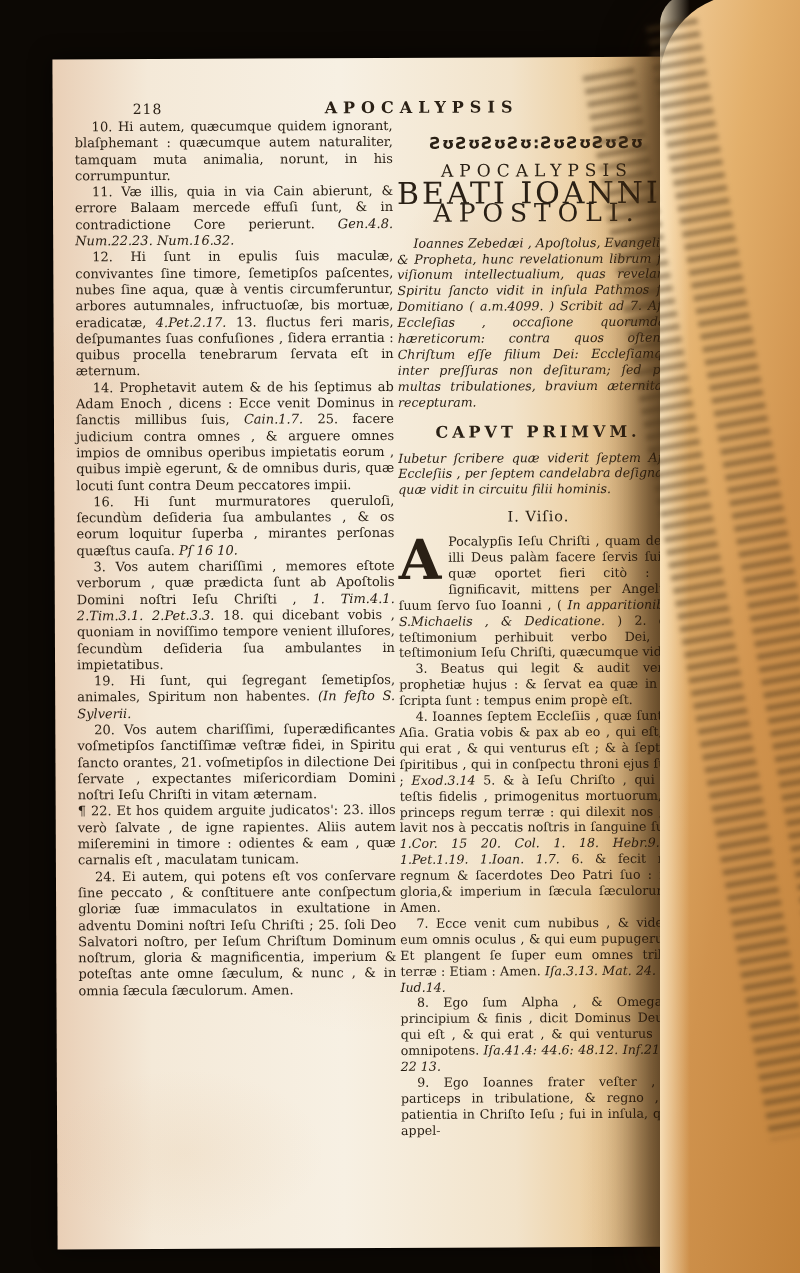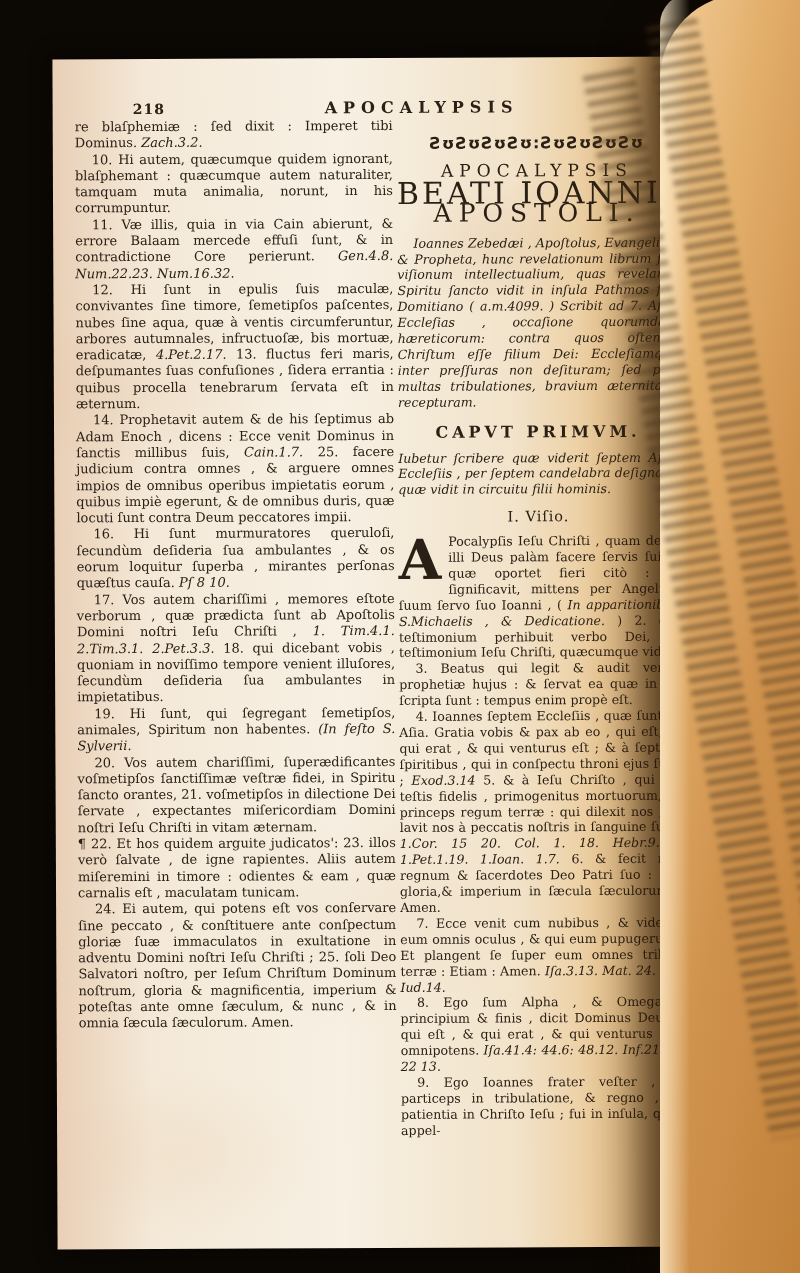--- a/index.html
+++ b/index.html
@@ -20,21 +20,21 @@
       linear-gradient(to right,#e9cfb6 0%,#f4e9d8 15%,#f7f0e3 45%,#f2e3ca 72%,#e9c48c 90%,#d9a257 100%);
     box-shadow:0 0 22px rgba(0,0,0,.65);
     color:#2a2015;
   }
   .gutter-shade{
     position:absolute;right:0;top:0;width:18%;height:100%;
     background:linear-gradient(to right, rgba(120,70,20,0) 0%, rgba(130,75,20,.18) 60%, rgba(110,60,10,.38) 100%);
     pointer-events:none;
   }
   
-  .pagenum{position:absolute;left:80px;top:42px;font-size:14px;letter-spacing:1px;font-weight:bold;}
+  .pagenum{position:absolute;left:80px;top:42px;font-size:14px;letter-spacing:1px;font-weight:normal;}
   .runhead{position:absolute;left:272px;top:40px;font-size:16px;letter-spacing:6px;font-weight:bold;}
   
   .colL{position:absolute;left:22px;top:60px;width:318px;text-align:justify;
         font-size:13px;line-height:16.3px;}
   .colR{position:absolute;left:344px;top:60px;width:280px;text-align:justify;
         font-size:12.6px;line-height:15.9px;}
   .para{margin:0;text-indent:1.3em;}
   .para.flush{text-indent:0;}
   .it{font-style:italic;}
   .dropcap{float:left;font-size:55px;line-height:46px;padding:3px 7px 0 0;font-weight:bold;}
@@ -76,27 +76,26 @@
 <body>
 
 <div class="photo">
 
   <div class="page-main">
 
     <div class="pagenum">218</div>
     <div class="runhead">APOCALYPSIS</div>
 
     <div class="colL">
-        <p class="para flush"><span>re blaſphemiæ : ſed dixit : Imperet tibi Dominus. </span><span class="it">Zach.3.2.</span></p>
         <p class="para"><span>10. Hi autem, quæcumque quidem ignorant, blaſphemant : quæcumque autem naturaliter, tamquam muta animalia, norunt, in his corrumpuntur.</span></p>
         <p class="para"><span>11. Væ illis, quia in via Cain abierunt, &amp; errore Balaam mercede effuſi ſunt, &amp; in contradictione Core perierunt. </span><span class="it">Gen.4.8. Num.22.23. Num.16.32.</span></p>
         <p class="para"><span>12. Hi ſunt in epulis ſuis maculæ, convivantes ſine timore, ſemetipſos paſcentes, nubes ſine aqua, quæ à ventis circumferuntur, arbores autumnales, infructuoſæ, bis mortuæ, eradicatæ, </span><span class="it">4.Pet.2.17.</span><span> 13. fluctus feri maris, deſpumantes ſuas confuſiones , ſidera errantia : quibus procella tenebrarum ſervata eſt in æternum.</span></p>
         <p class="para"><span>14. Prophetavit autem &amp; de his ſeptimus ab Adam Enoch , dicens : Ecce venit Dominus in ſanctis millibus ſuis, </span><span class="it">Cain.1.7.</span><span> 25. facere judicium contra omnes , &amp; arguere omnes impios de omnibus operibus impietatis eorum , quibus impiè egerunt, &amp; de omnibus duris, quæ locuti ſunt contra Deum peccatores impii.</span></p>
-        <p class="para"><span>16. Hi ſunt murmuratores queruloſi, ſecundùm deſideria ſua ambulantes , &amp; os eorum loquitur ſuperba , mirantes perſonas quæſtus cauſa. </span><span class="it">Pſ 8 10.</span></p>
-        <p class="para"><span>17. Vos autem chariſſimi , memores eſtote verborum , quæ prædicta ſunt ab Apoſtolis Domini noſtri Ieſu Chriſti , </span><span class="it">1. Tim.4.1. 2.Tim.3.1. 2.Pet.3.3.</span><span> 18. qui dicebant vobis , quoniam in noviſſimo tempore venient illuſores, ſecundùm deſideria ſua ambulantes in impietatibus.</span></p>
+        <p class="para"><span>16. Hi ſunt murmuratores queruloſi, ſecundùm deſideria ſua ambulantes , &amp; os eorum loquitur ſuperba , mirantes perſonas quæſtus cauſa. </span><span class="it">Pſ 16 10.</span></p>
+        <p class="para"><span>3. Vos autem chariſſimi , memores eſtote verborum , quæ prædicta ſunt ab Apoſtolis Domini noſtri Ieſu Chriſti , </span><span class="it">1. Tim.4.1. 2.Tim.3.1. 2.Pet.3.3.</span><span> 18. qui dicebant vobis , quoniam in noviſſimo tempore venient illuſores, ſecundùm deſideria ſua ambulantes in impietatibus.</span></p>
         <p class="para"><span>19. Hi ſunt, qui ſegregant ſemetipſos, animales, Spiritum non habentes. </span><span class="it">(In feſto S. Sylverii.</span></p>
         <p class="para"><span>20. Vos autem chariſſimi, ſuperædificantes voſmetipſos ſanctiſſimæ veſtræ fidei, in Spiritu ſancto orantes, 21. voſmetipſos in dilectione Dei ſervate , expectantes miſericordiam Domini noſtri Ieſu Chriſti in vitam æternam.</span></p>
         <p class="para flush"><span>¶ 22. Et hos quidem arguite judicatos': 23. illos verò ſalvate , de igne rapientes. Aliis autem miſeremini in timore : odientes &amp; eam , quæ carnalis eſt , maculatam tunicam.</span></p>
         <p class="para"><span>24. Ei autem, qui potens eſt vos conſervare ſine peccato , &amp; conſtituere ante conſpectum gloriæ ſuæ immaculatos in exultatione in adventu Domini noſtri Ieſu Chriſti ; 25. ſoli Deo Salvatori noſtro, per Ieſum Chriſtum Dominum noſtrum, gloria &amp; magnificentia, imperium &amp; poteſtas ante omne ſæculum, &amp; nunc , &amp; in omnia ſæcula ſæculorum. Amen.</span></p>
       </div>
 
     <div class="colR">
       <div class="ornament">ƧʊƧʊƧʊƧʊ:ƧʊƧʊƧʊƧʊ</div>
       <div class="kicker">APOCALYPSIS</div>
       <div class="bigtitle">BEATI IOANNIS</div>

